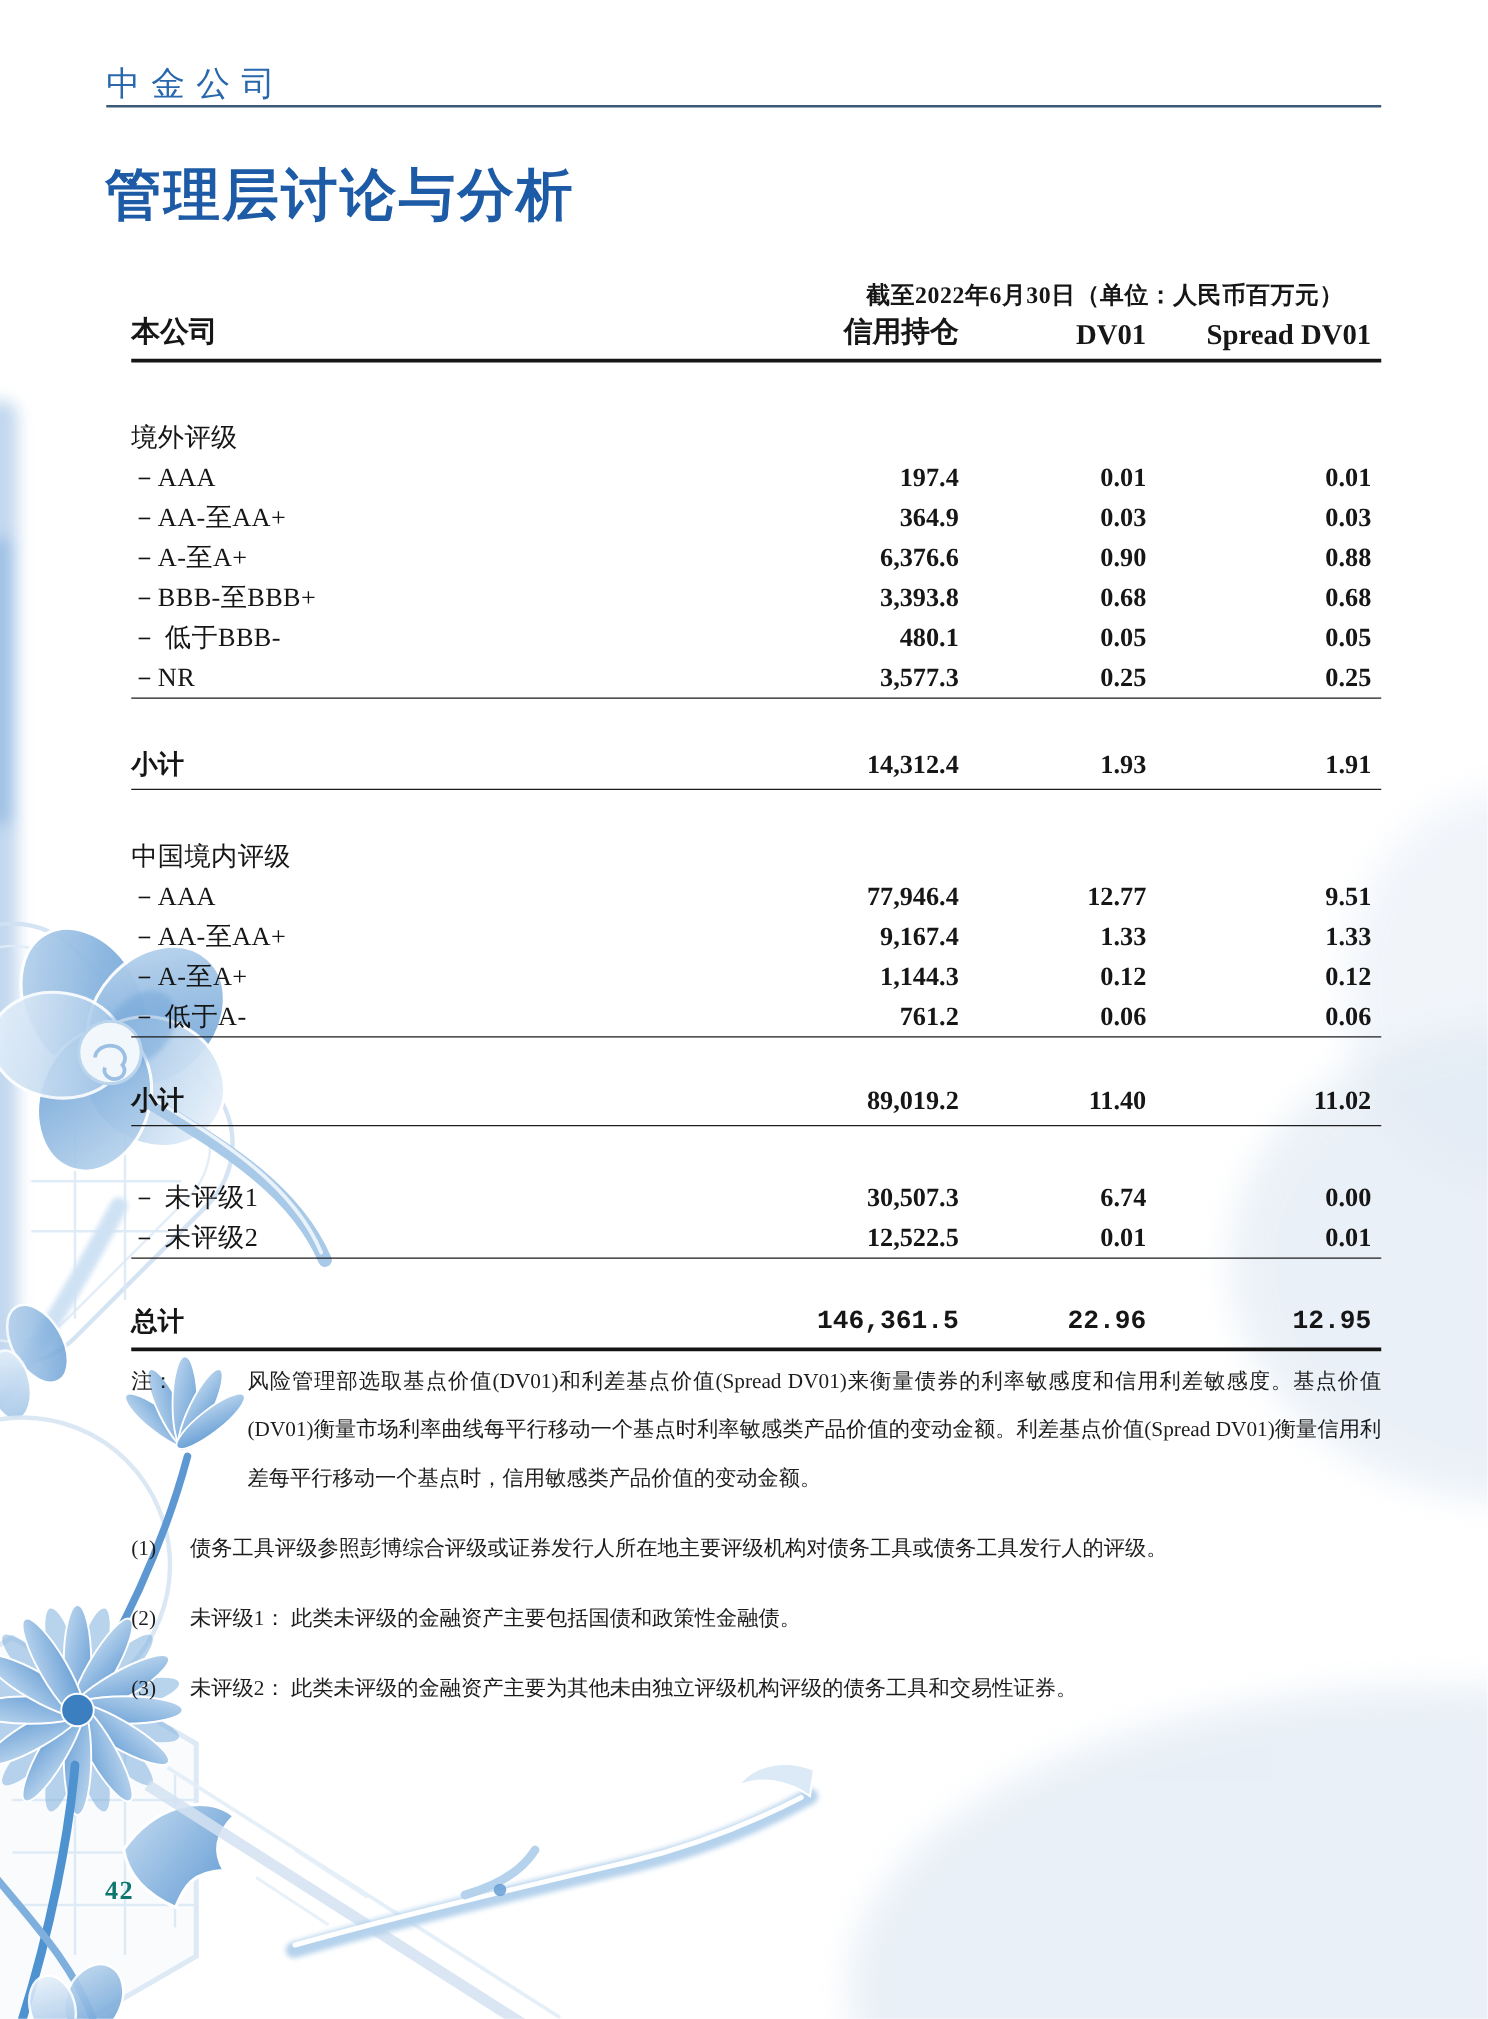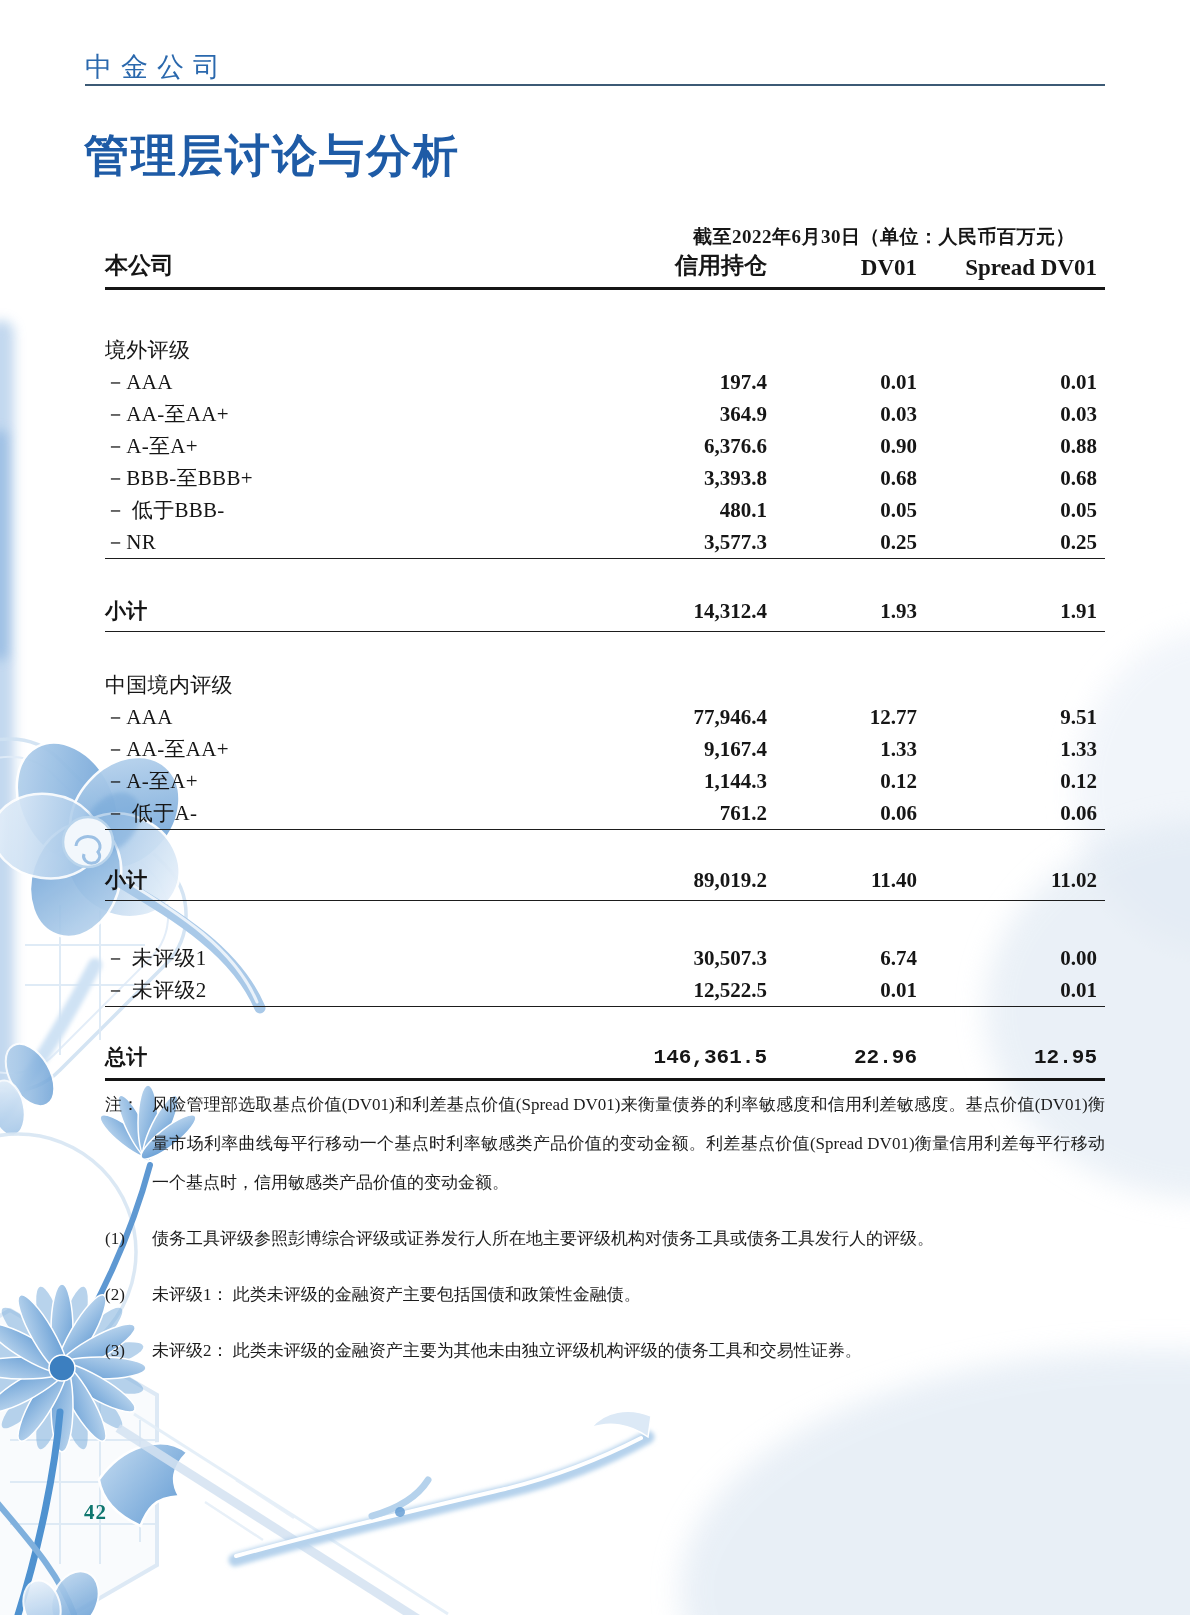--- a/index.html
+++ b/index.html
@@ -32,21 +32,21 @@
   .rule{border-top:1.6px solid #1d1d1d;height:0;}
   .rule.thick{border-top:3.4px solid #141414;}
   .row.subtotal{height:22px;padding-top:38px;padding-bottom:12px;}
   .row.subtotal .lbl,.row.total .lbl{font-weight:700;}
   .row.total{height:22px;padding-top:36px;padding-bottom:13px;font-family:Liberation Mono, monospace;}
   .gap44{height:44px;} .gap37{height:37px;} .gap41{height:41px;}
 
   
   .notes{margin-top:4px;font-size:17px;line-height:39px;color:#1c1c1c;}
   .note-block{display:grid;grid-template-columns:47px 1fr;align-items:start;}
-  .note-block .ntxt{text-align:justify;}
+  .note-block .ntxt{text-align:justify;margin-left:46px;}
   .note-item{display:grid;grid-template-columns:47px 1fr;margin-top:17px;}
 
   .page-num{left:84px;top:1500px;font-size:21px;font-weight:700;color:#0f766e;letter-spacing:1px;}
 </style>
 </head>
 <body>
 
 <svg id="art" width="1190" height="1615" viewBox="0 0 1190 1615">
   <defs>
     <filter id="b2" x="-50%" y="-50%" width="200%" height="200%">

